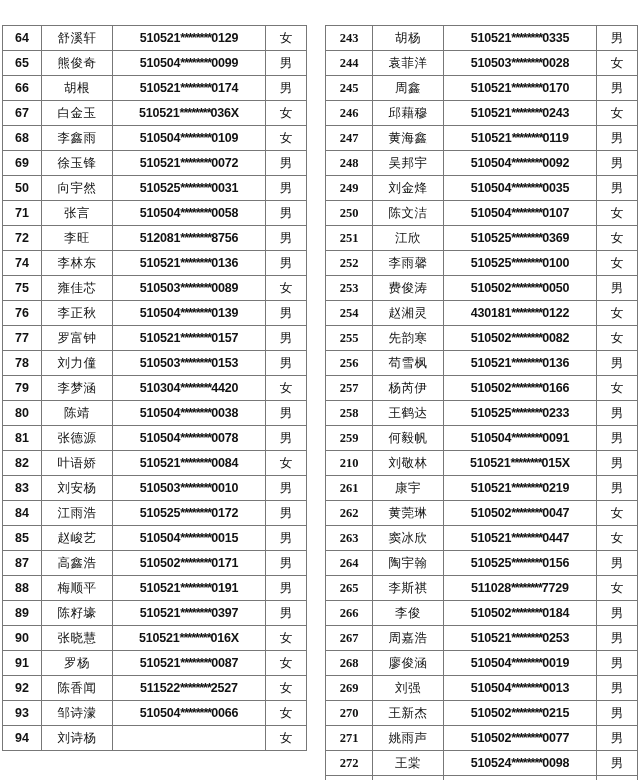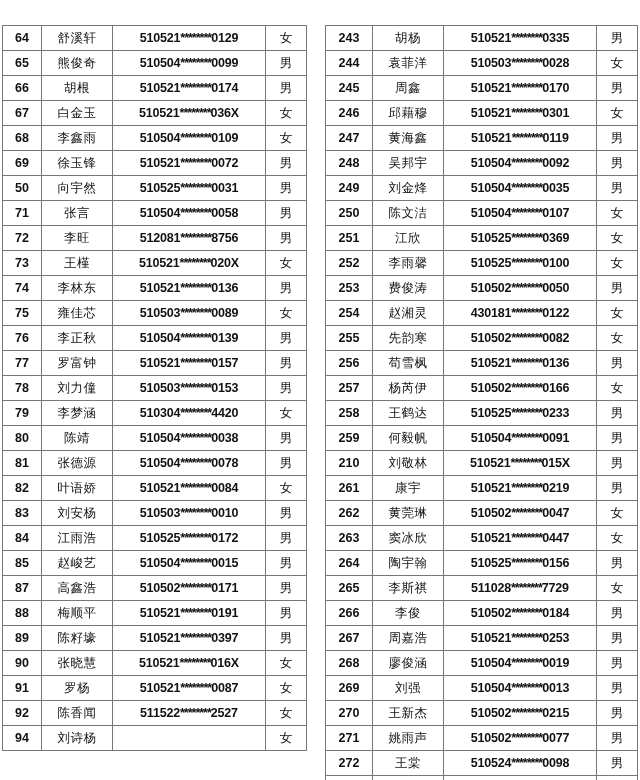--- a/index.html
+++ b/index.html
@@ -51,21 +51,21 @@
     overflow: hidden;
   }
   td.c-seq {
     width: 34px;
     font-family: "Liberation Sans", sans-serif;
     font-weight: bold;
     font-size: 12.5px;
   }
   td.c-seq3 {
     width: 42px;
-    font-family: Liberation Sans, sans-serif;
+    font-family: Liberation Serif, serif;
     font-weight: bold;
     font-size: 12.5px;
   }
   td.c-name {
     width: 66px;
     font-family: "Liberation Serif", "DejaVu Serif", serif;
     font-size: 13px;
     letter-spacing: 0.5px;
   }
   td.c-id {
@@ -140,26 +140,20 @@
             <td class="c-id"><span>510504</span><span class="mask">********</span><span>0058</span></td>
             <td class="c-sex">男</td>
           </tr>
           <tr>
             <td class="c-seq">72</td>
             <td class="c-name">李旺</td>
             <td class="c-id"><span>512081</span><span class="mask">********</span><span>8756</span></td>
             <td class="c-sex">男</td>
           </tr>
           <tr>
-            <td class="c-seq">73</td>
-            <td class="c-name">王槿</td>
-            <td class="c-id"><span>510521</span><span class="mask">********</span><span>020X</span></td>
-            <td class="c-sex">女</td>
-          </tr>
-          <tr>
             <td class="c-seq">74</td>
             <td class="c-name">李林东</td>
             <td class="c-id"><span>510521</span><span class="mask">********</span><span>0136</span></td>
             <td class="c-sex">男</td>
           </tr>
           <tr>
             <td class="c-seq">75</td>
             <td class="c-name">雍佳芯</td>
             <td class="c-id"><span>510503</span><span class="mask">********</span><span>0089</span></td>
             <td class="c-sex">女</td>
@@ -251,20 +245,26 @@
           <tr>
             <td class="c-seq">91</td>
             <td class="c-name">罗杨</td>
             <td class="c-id"><span>510521</span><span class="mask">********</span><span>0087</span></td>
             <td class="c-sex">女</td>
           </tr>
           <tr>
             <td class="c-seq">92</td>
             <td class="c-name">陈香闻</td>
             <td class="c-id"><span>511522</span><span class="mask">********</span><span>2527</span></td>
+            <td class="c-sex">女</td>
+          </tr>
+          <tr>
+            <td class="c-seq">93</td>
+            <td class="c-name">邹诗濛</td>
+            <td class="c-id"><span>510504</span><span class="mask">********</span><span>0066</span></td>
             <td class="c-sex">女</td>
           </tr>
           <tr>
             <td class="c-seq">94</td>
             <td class="c-name">刘诗杨</td>
             <td class="c-id"></td>
             <td class="c-sex">女</td>
           </tr>
         </tbody>
     </table>
@@ -285,21 +285,21 @@
           </tr>
           <tr>
             <td class="c-seq3">245</td>
             <td class="c-name">周鑫</td>
             <td class="c-id"><span>510521</span><span class="mask">********</span><span>0170</span></td>
             <td class="c-sex">男</td>
           </tr>
           <tr>
             <td class="c-seq3">246</td>
             <td class="c-name">邱藉穆</td>
-            <td class="c-id"><span>510521</span><span class="mask">********</span><span>0301</span></td>
+            <td class="c-id"><span>510521</span><span class="mask">********</span><span>0243</span></td>
             <td class="c-sex">女</td>
           </tr>
           <tr>
             <td class="c-seq3">247</td>
             <td class="c-name">黄海鑫</td>
             <td class="c-id"><span>510521</span><span class="mask">********</span><span>0119</span></td>
             <td class="c-sex">男</td>
           </tr>
           <tr>
             <td class="c-seq3">248</td>

